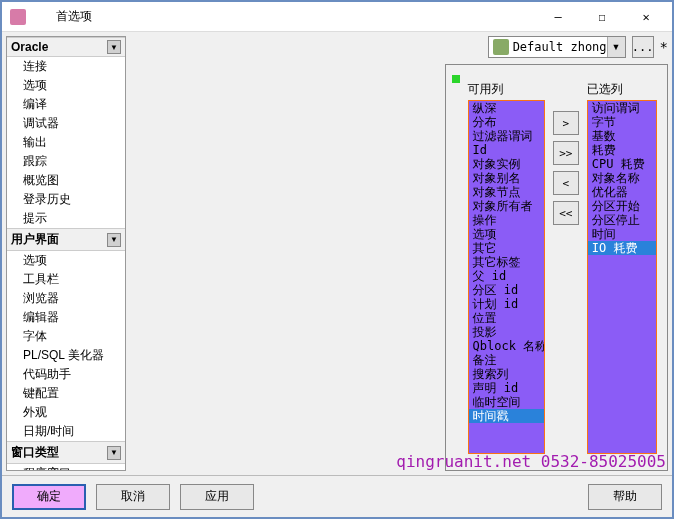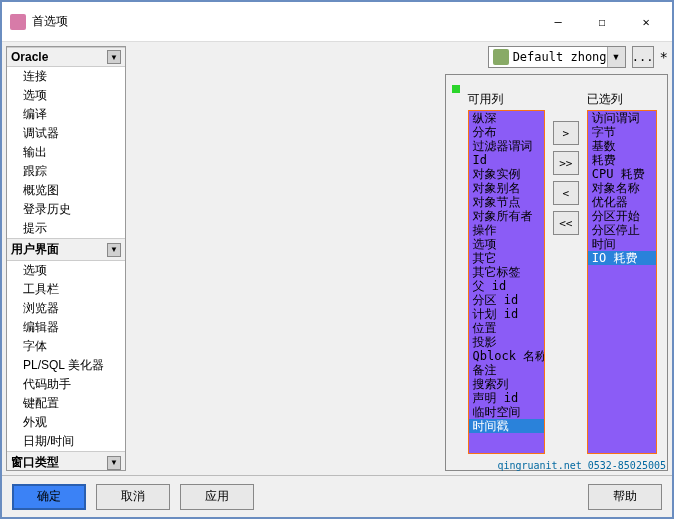--- a/index.html
+++ b/index.html
@@ -1,18 +1,18 @@
 <!DOCTYPE html>
 <html><head>
 <meta charset="utf-8">
 <style>
 * { box-sizing: border-box; margin: 0; padding: 0; }
 body { font-family: "Microsoft YaHei", SimSun, sans-serif; font-size: 12px; background: #fff; width: 674px; height: 519px; overflow: hidden; position: relative; }
 .window { border: 2px solid #6a8dc0; width: 674px; height: 519px; display: flex; flex-direction: column; background: #f0f0f0; }
-.titlebar { height: 40px; display: flex; align-items: center; padding: 0 4px 0 8px; background: #fff; border-bottom: 1px solid #ddd; }
+.titlebar { height: 30px; display: flex; align-items: center; padding: 0 4px 0 8px; background: #fff; border-bottom: 1px solid #ddd; gap: 24px; }
 .titlebar .icon { width: 16px; height: 16px; margin-right: 6px; background: #d77ba8; border-radius: 2px; }
 .titlebar .title { flex: 1; }
 .winbtns { display: flex; gap: 0; }
 .winbtn { width: 44px; height: 28px; display: flex; align-items: center; justify-content: center; cursor: pointer; font-family: monospace; }
 .content { flex: 1; display: flex; min-height: 0; }
 .sidebar { width: 120px; background: #fff; border: 1px solid #999; margin: 4px 2px 4px 4px; overflow-y: auto; }
 .cat { background: #f0f0f0; font-weight: bold; padding: 2px 4px; display: flex; justify-content: space-between; align-items: center; border-bottom: 1px solid #ccc; border-top: 1px solid #ccc;}
 .cat .dd { width: 14px; height: 14px; background: #d0d0d0; border: 1px solid #888; display: flex; align-items: center; justify-content: center; font-size: 8px; }
 .sidebar ul { list-style: none; }
 .sidebar li { padding: 1px 20px 1px 16px; cursor: pointer; white-space: nowrap; overflow: hidden; }
@@ -32,22 +32,22 @@
 .col.r { flex: 1; min-width: 0;}
 .col .lbl { margin-bottom: 2px; }
 .listbox { flex: 1; border: 1px solid #f97316; background: #8b5cf6; overflow-y: auto; font-family: SimSun, monospace; min-height: 0;}
 .listbox div { padding: 0 4px; cursor: pointer; white-space: nowrap; line-height: 14px; }
 .listbox div.sel { background: #2a82da; color: #fff; }
 .movers { display: flex; flex-direction: column; gap: 6px; padding: 30px 6px 0; }
 .mover { width: 26px; height: 24px; border: 1px solid #888; background: #e8e8e8; display: flex; align-items: center; justify-content: center; cursor: pointer; font-family: monospace; font-size: 11px;}
 .footer { height: 42px; display: flex; align-items: center; padding: 0 10px; gap: 10px; border-top: 1px solid #bbb; background: #f0f0f0;}
 .footer .spacer { flex: 1; }
 .fbtn { width: 74px; height: 26px; border: 1px solid #888; background: #e8e8e8; cursor: pointer; display: flex; align-items: center; justify-content: center;}
-.fbtn.primary { border: 2px solid #2a5fb0; background: #3b82f6; }
-.watermark { position: absolute; right: 8px; bottom: 48px; color: #0369a1; font-family: monospace; font-size: 10px; pointer-events: none;}
+.fbtn.primary { border: 2px solid #2a5fb0; background: #f0abfc; }
+.watermark { position: absolute; right: 8px; bottom: 48px; color: #a21caf; font-family: monospace; font-size: 16px; pointer-events: none;}
 ::-webkit-scrollbar { width: 14px; }
 ::-webkit-scrollbar-track { background: #f0f0f0; }
 ::-webkit-scrollbar-thumb { background: #c0c0c0; border: 1px solid #aaa; }
 </style>
 </head>
 <body>
 
 <div class="window">
   <div class="titlebar">
     <div class="icon"></div>

